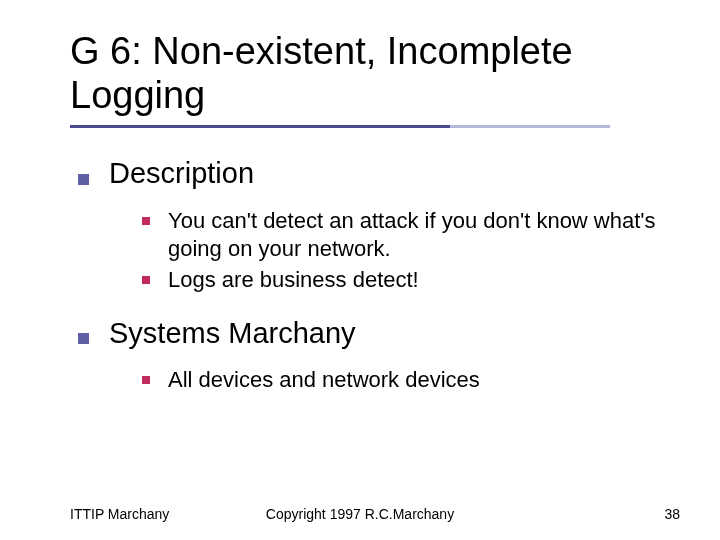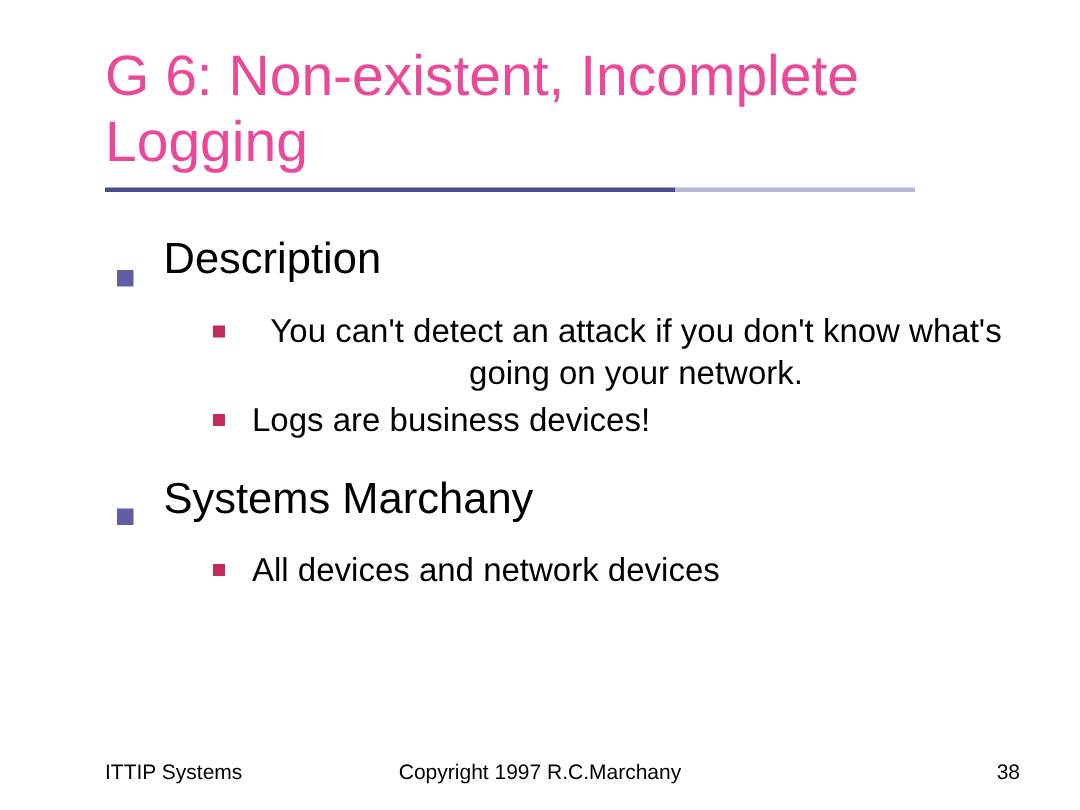--- a/index.html
+++ b/index.html
@@ -18,21 +18,21 @@
   }
   .slide {
     padding: 30px 40px 50px 70px;
     width: 100%;
     height: 100%;
     position: relative;
   }
   .title {
     font-size: 38px;
     font-weight: normal;
-    color: #ec4899;
+    color: #000000;
     line-height: 1.15;
   }
   .title-underline {
     margin-top: 8px;
     width: 540px;
     height: 3px;
     display: flex;
   }
   .underline-seg-dark {
     height: 100%;
@@ -40,21 +40,21 @@
   }
   .underline-seg-light {
     height: 100%;
     background: #b6b6d9;
   }
   .content {
     margin-top: 28px;
   }
   .level1 {
     display: flex;
-    align-items: flex-end;
+    align-items: center;
     margin-bottom: 16px;
     margin-left: 8px;
   }
   .level1 .bullet {
     width: 11px;
     height: 11px;
     background: #5f5fa5;
     margin-top: 11px;
     margin-right: 20px;
     flex-shrink: 0;
@@ -78,21 +78,20 @@
     height: 8px;
     background: #c22b5f;
     margin-top: 10px;
     margin-right: 18px;
     flex-shrink: 0;
   }
   .level2 .text {
     font-size: 22px;
     color: #000;
     line-height: 1.25;
-    text-align: center;
   }
   .footer {
     position: absolute;
     bottom: 18px;
     left: 0;
     width: 100%;
     display: flex;
     justify-content: space-between;
     padding: 0 40px 0 70px;
     font-size: 14px;
@@ -121,36 +120,36 @@
       <div class="bullet"></div>
       <div class="text">Description</div>
     </div>
     <div class="level2-group">
       <div class="level2">
         <div class="bullet"></div>
         <div class="text">You can't detect an attack if you don't know what's going on your network.</div>
       </div>
       <div class="level2">
         <div class="bullet"></div>
-        <div class="text">Logs are business devices!</div>
+        <div class="text">Logs are business detect!</div>
       </div>
     </div>
 
     <div class="level1">
       <div class="bullet"></div>
       <div class="text">Systems Marchany</div>
     </div>
     <div class="level2-group">
       <div class="level2">
         <div class="bullet"></div>
         <div class="text">All devices and network devices</div>
       </div>
     </div>
 
   </div>
 
   <div class="footer">
-    <div>ITTIP Systems</div>
+    <div>ITTIP Marchany</div>
     <div class="center">Copyright 1997 R.C.Marchany</div>
     <div>38</div>
   </div>
 
 </div>
 
 </body></html>

